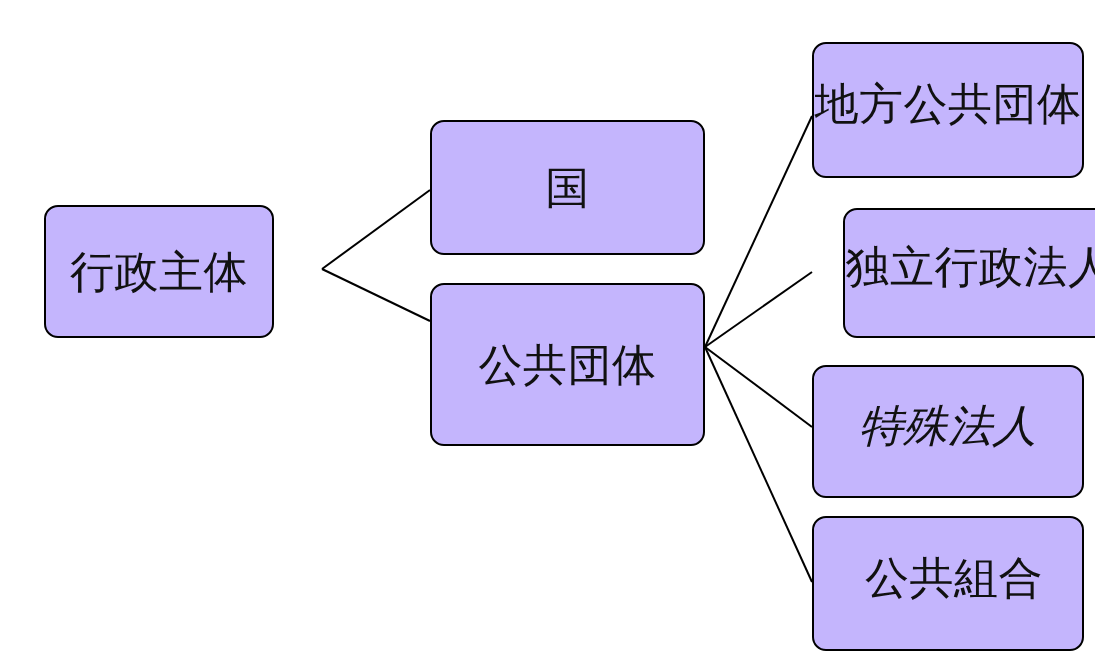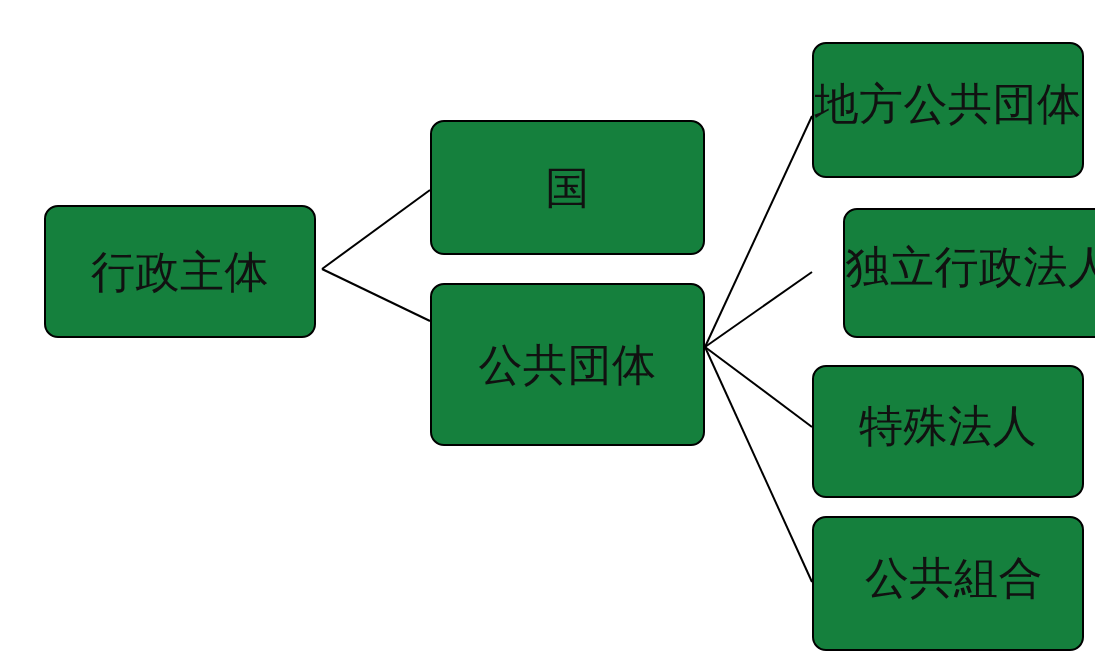--- a/index.html
+++ b/index.html
@@ -20,21 +20,21 @@
   #connector-layer {
     position: absolute;
     left: 0;
     top: 0;
     width: 1095px;
     height: 666px;
   }
   .node-box {
     position: absolute;
     box-sizing: border-box;
-    background: #15803d;
+    background: #c4b5fd;
     border: 2px solid #000000;
     border-radius: 14px;
     display: flex;
     align-items: center;
     justify-content: center;
     z-index: 2;
   }
   .node-label {
     font-size: 44px;
     line-height: 1;
@@ -57,41 +57,41 @@
 
   <svg id="connector-layer" viewBox="0 0 1095 666" xmlns="http://www.w3.org/2000/svg" aria-hidden="true">
       <line x1="322" y1="269" x2="430" y2="190" stroke="#000000" stroke-width="2" stroke-linecap="butt"></line>
       <line x1="322" y1="269" x2="430" y2="321" stroke="#000000" stroke-width="2" stroke-linecap="butt"></line>
       <line x1="705" y1="347" x2="812" y2="116" stroke="#000000" stroke-width="2" stroke-linecap="butt"></line>
       <line x1="705" y1="347" x2="812" y2="272" stroke="#000000" stroke-width="2" stroke-linecap="butt"></line>
       <line x1="705" y1="347" x2="812" y2="427" stroke="#000000" stroke-width="2" stroke-linecap="butt"></line>
       <line x1="705" y1="347" x2="812" y2="582" stroke="#000000" stroke-width="2" stroke-linecap="butt"></line>
     </svg>
 
-  <div class="node-box" style="left: 44px; top: 205px; width: 272px; height: 133px;">
+  <div class="node-box" style="left: 44px; top: 205px; width: 230px; height: 133px;">
     <span class="node-label">行政主体</span>
   </div>
 
   <div class="node-box" style="left: 430px; top: 120px; width: 275px; height: 135px;">
     <span class="node-label">国</span>
   </div>
 
   <div class="node-box" style="left: 430px; top: 283px; width: 275px; height: 163px;">
     <span class="node-label">公共団体</span>
   </div>
 
   <div class="node-box shift-up" style="left: 812px; top: 42px; width: 272px; height: 136px;">
     <span class="node-label">地方公共団体</span>
   </div>
 
   <div class="node-box shift-up" style="left: 812px; top: 208px; width: 272px; height: 130px; margin-left: 31px;">
     <span class="node-label">独立行政法人</span>
   </div>
 
-  <div class="node-box shift-up" style="left: 812px; top: 365px; width: 272px; height: 133px;">
+  <div class="node-box shift-up" style="left: 812px; top: 365px; width: 272px; height: 133px; font-style: italic;">
     <span class="node-label">特殊法人</span>
   </div>
 
   <div class="node-box shift-up" style="left: 812px; top: 516px; width: 272px; height: 135px; padding-left: 12px;">
     <span class="node-label">公共組合</span>
   </div>
 
 </div>
 
 </body></html>

